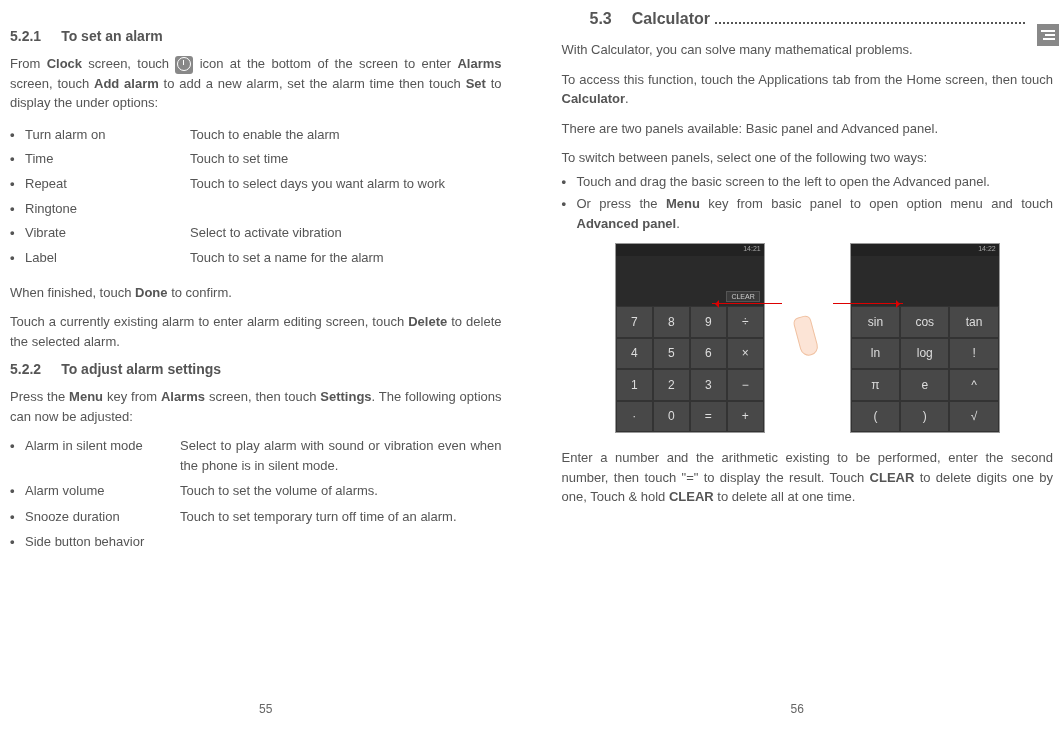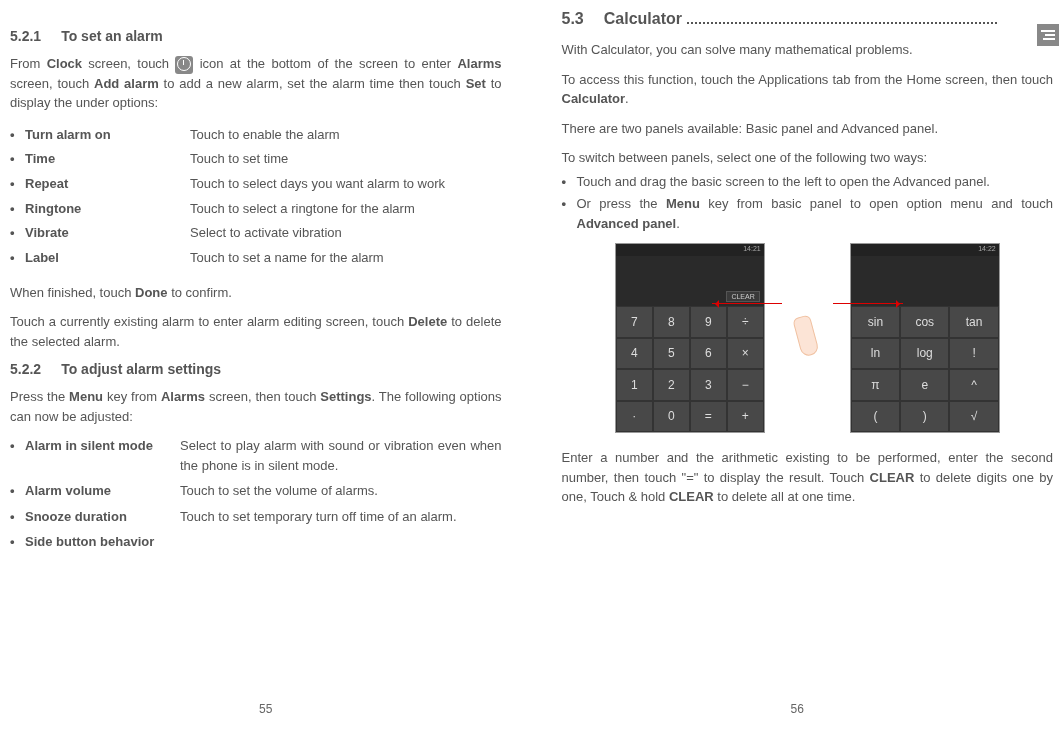--- a/index.html
+++ b/index.html
@@ -28,20 +28,21 @@
     }
     h3.section-title .number {
       display: inline-block;
       margin-right: 20px;
     }
     h2.main-title {
       font-weight: bold;
       font-size: 16px;
       color: #555;
       margin-bottom: 12px;
+      text-align: center;
     }
     h2.main-title .number {
       display: inline-block;
       margin-right: 20px;
     }
     .dots {
       border-bottom: 2px dotted #555;
       display: inline-block;
       width: 310px;
       vertical-align: middle;
@@ -92,21 +93,21 @@
       font-size: 13px;
       line-height: 1.9;
       color: #555;
     }
     .option-bullet {
       width: 15px;
       font-weight: bold;
     }
     .option-label {
       width: 165px;
-      font-weight: bold;
+      font-weight: normal;
     }
     .option-desc {
       flex: 1;
       text-align: justify;
     }
     .settings-list .option-row {
       line-height: 1.5;
       margin-bottom: 6px;
       align-items: flex-start;
     }
@@ -289,21 +290,20 @@
         <div class="option-desc">Touch to set time</div>
       </div>
     <div class="option-row">
         <div class="option-bullet">•</div>
         <div class="option-label">Repeat</div>
         <div class="option-desc">Touch to select days you want alarm to work</div>
       </div>
     <div class="option-row">
         <div class="option-bullet">•</div>
         <div class="option-label">Ringtone</div>
-        <div class="option-desc">Touch to select a ringtone for the alarm</div>
       </div>
     <div class="option-row">
         <div class="option-bullet">•</div>
         <div class="option-label">Vibrate</div>
         <div class="option-desc">Select to activate vibration</div>
       </div>
     <div class="option-row">
         <div class="option-bullet">•</div>
         <div class="option-label">Label</div>
         <div class="option-desc">Touch to set a name for the alarm</div>

